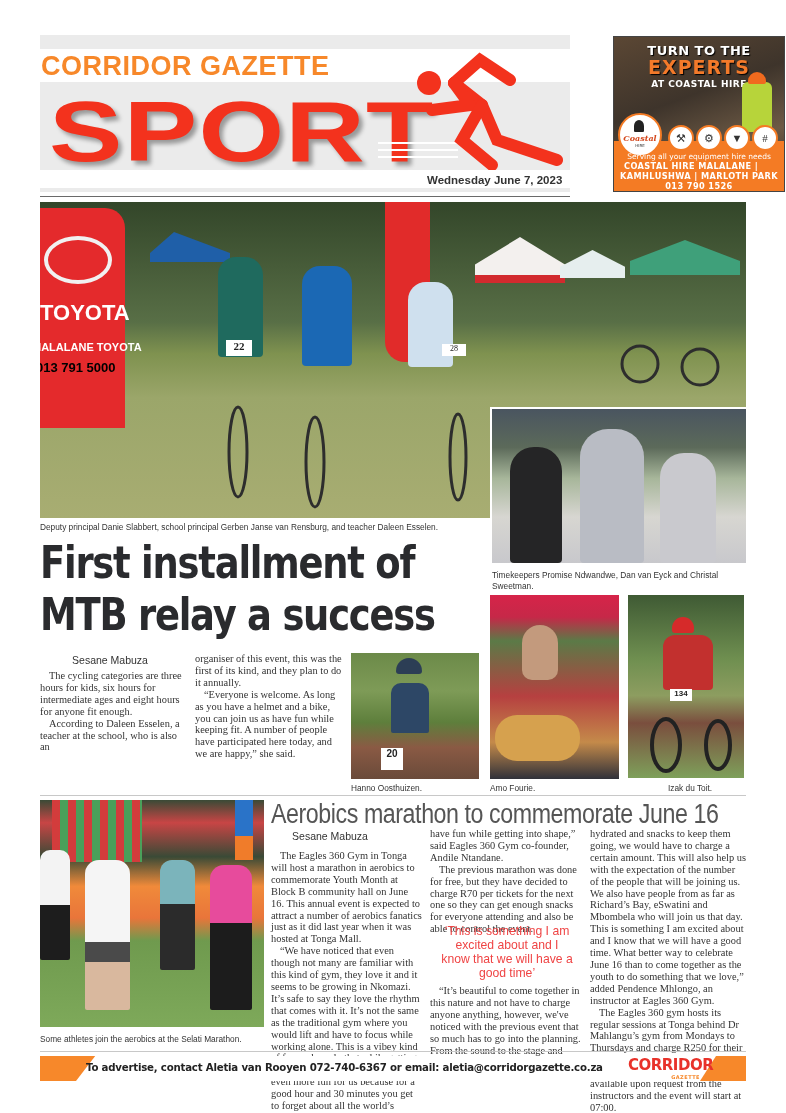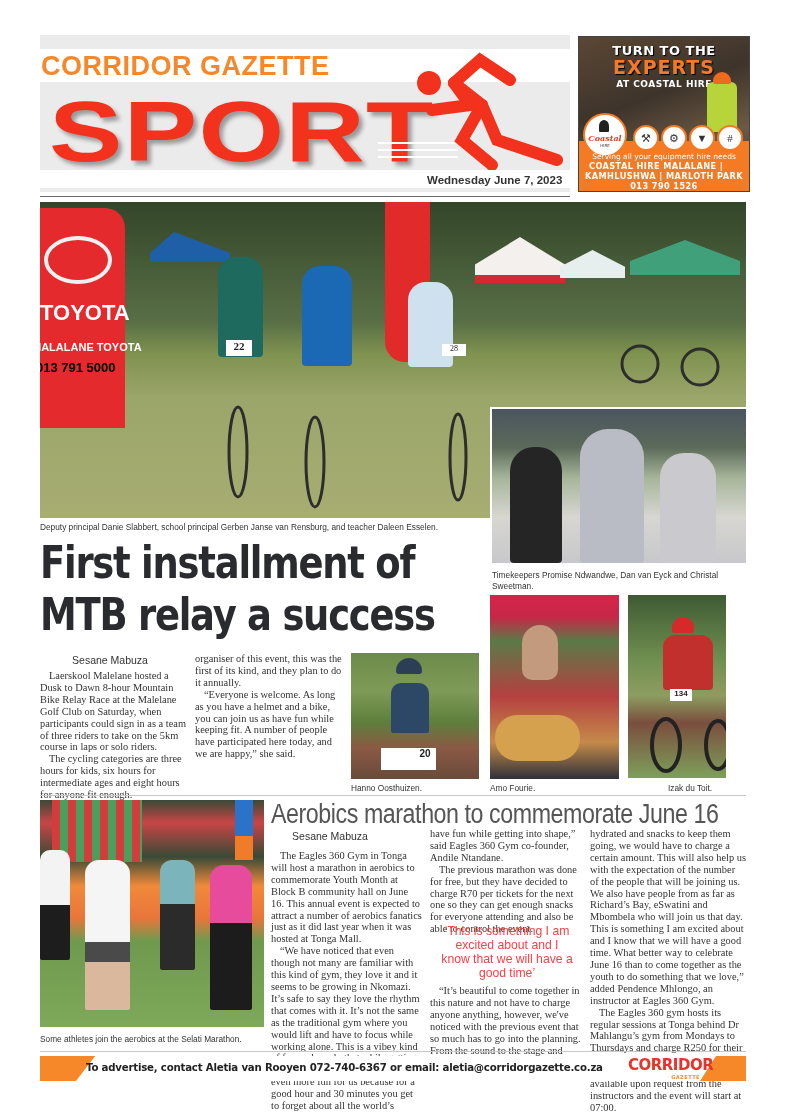--- a/index.html
+++ b/index.html
@@ -8,21 +8,21 @@
 
   
   .mast-band { background: #ebebeb; }
   .brand { color: #f7882a; font-family: "Liberation Sans", sans-serif; font-weight: bold; font-size: 27px; letter-spacing: 0.5px; line-height: 1; }
   .sport { color: #f3321d; font-family: "Liberation Sans", sans-serif; font-weight: bold; font-size: 86px; letter-spacing: 1px; line-height: 1; text-shadow: 3px 4px 4px rgba(0,0,0,0.35); transform: scaleX(1.28); transform-origin: left top; }
   .date { font-family: "Liberation Sans", sans-serif; font-weight: bold; font-size: 11.5px; color: #333; }
   .rule { background: #6a6a6a; height: 2px; }
   .thin-rule { background: #c8c8c8; height: 2px; }
 
   
-  .ad { border: 1px solid #444; overflow: hidden; background: linear-gradient(160deg, #5b4734 0%, #3e342b 40%, #6d5a45 70%, #2f2a24 100%); }
+  .ad { border: 1px solid #444; overflow: hidden; background: linear-gradient(160deg, #5b4734 0%, #3e342b 40%, #6d5a45 70%, #2f2a24 100%); margin-left: 35px; }
   .ad-top1 { color: #fff; font-family: "DejaVu Sans", sans-serif; font-weight: bold; font-size: 13px; text-align: center; letter-spacing: 0.5px; text-shadow: 1px 1px 1px #000; }
   .ad-experts { color: #f37a2a; font-family: "DejaVu Sans", sans-serif; font-weight: bold; font-size: 19px; text-align: center; letter-spacing: 1px; text-shadow: 1px 1px 1px #000; }
   .ad-top2 { color: #fff; font-family: "DejaVu Sans", sans-serif; font-weight: bold; font-size: 9px; text-align: center; letter-spacing: 0.5px; }
   .ad-orange { background: #f47b24; }
   .ad-serving { color: #fff; font-family: "DejaVu Sans", sans-serif; font-size: 7.5px; text-align: center; }
   .ad-loc { color: #fff; font-family: "DejaVu Sans", sans-serif; font-weight: bold; font-size: 8.2px; text-align: center; line-height: 11px; letter-spacing: 0.4px; }
   .ad-icon { width: 22px; height: 22px; border-radius: 50%; background: #fff; border: 2px solid #f47b24; position: absolute; display: flex; align-items: center; justify-content: center; font-size: 11px; color: #333; }
 
   
   .photo { overflow: hidden; }
@@ -143,39 +143,38 @@
   <div class="abs" style="left:88px;top:20px;width:64px;height:134px;background:#b9bcc4;border-radius:28px 28px 4px 4px;"></div>
   <div class="abs" style="left:168px;top:44px;width:56px;height:110px;background:#c9c9ce;border-radius:24px 24px 4px 4px;"></div>
 </div>
 <div class="abs caption" style="left:492px;top:570px;width:250px;">Timekeepers Promise Ndwandwe, Dan van Eyck and Christal Sweetman.</div>
 
 <div class="abs headline" style="left:40px;top:538px;">First installment of</div>
 <div class="abs headline" style="left:40px;top:590px;">MTB relay a success</div>
 
 <div class="abs byline" style="left:40px;top:654px;width:140px;">Sesane Mabuza</div>
 <div class="abs body-col" style="left:40px;top:670px;width:147px;">
-  <p>Laerskool Malelane hosted a Dusk to Dawn 8-hour Mountain Bike Relay Race at the Malelane Golf Club on Saturday, when participants could sign in as a team of three riders to take on the 5km course in laps or solo riders.</p>
   <p>The cycling categories are three hours for kids, six hours for intermediate ages and eight hours for anyone fit enough.</p>
   <p>According to Daleen Esselen, a teacher at the school, who is also an</p>
 </div>
 <div class="abs body-col" style="left:195px;top:653px;width:150px;">
   <p style="text-indent:0">organiser of this event, this was the first of its kind, and they plan to do it annually.</p>
   <p>“Everyone is welcome. As long as you have a helmet and a bike, you can join us as have fun while keeping fit. A number of people have participated here today, and we are happy,” she said.</p>
 </div>
 
 <div class="abs photo photo-hanno" style="left:351px;top:653px;width:128px;height:126px;">
   <div class="abs" style="left:45px;top:5px;width:26px;height:16px;background:#2c3e55;border-radius:13px 13px 3px 3px;"></div>
   <div class="abs" style="left:40px;top:30px;width:38px;height:50px;background:#2d4766;border-radius:10px 10px 2px 2px;"></div>
-  <div class="abs" style="left:30px;top:95px;width:22px;height:22px;background:#fff;font-family:'Liberation Sans',sans-serif;font-weight:bold;font-size:10px;text-align:center;padding-left:33px;">20</div>
+  <div class="abs" style="left:30px;top:95px;width:22px;height:22px;background:#fff;font-family:'Liberation Sans',sans-serif;font-weight:bold;font-size:10px;text-align:center;">20</div>
 </div>
 <div class="abs photo photo-amo" style="left:490px;top:595px;width:129px;height:184px;">
   <div class="abs" style="left:32px;top:30px;width:36px;height:55px;background:#c39a7d;border-radius:18px 18px 10px 10px;"></div>
   <div class="abs" style="left:5px;top:120px;width:85px;height:46px;background:#d6a14e;border-radius:22px;"></div>
 </div>
-<div class="abs photo photo-izak" style="left:628px;top:595px;width:98px;height:183px;">
+<div class="abs photo photo-izak" style="left:628px;top:595px;width:116px;height:183px;">
   <div class="abs" style="left:44px;top:22px;width:22px;height:16px;background:#d62a2a;border-radius:11px 11px 3px 3px;"></div>
   <div class="abs" style="left:35px;top:40px;width:50px;height:55px;background:#c2302e;border-radius:12px 12px 4px 4px;"></div>
   <div class="abs" style="left:42px;top:94px;width:22px;height:12px;background:#fff;font-family:'Liberation Sans',sans-serif;font-weight:bold;font-size:8px;text-align:center;">134</div>
   <svg class="abs" style="left:10px;top:100px;" width="100" height="80">
       <g stroke="#222" stroke-width="4" fill="none">
         <ellipse cx="28" cy="50" rx="14" ry="26"></ellipse>
         <ellipse cx="80" cy="50" rx="12" ry="24"></ellipse>
       </g>
     </svg>
 </div>

